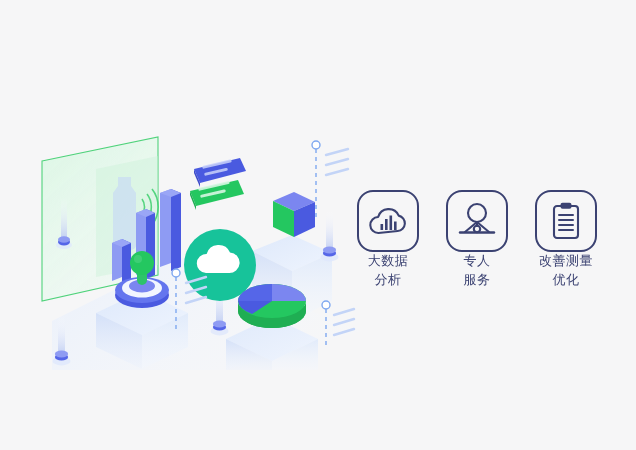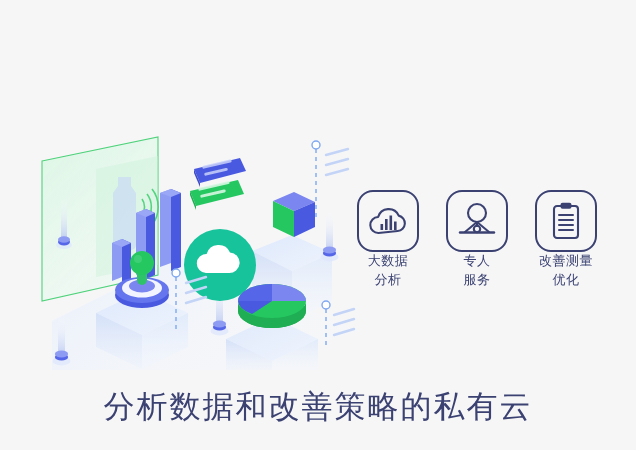--- a/index.html
+++ b/index.html
@@ -292,15 +292,14 @@
           </g>
         </svg>
       </div>
       <div class="feat-label">
         <div>改善测量</div>
         <div>优化</div>
       </div>
     </div>
   </div>
 
-  <div class="tagline">分析数据和改善策略的私有云</div>
 
 </div>
 
 </body></html>

